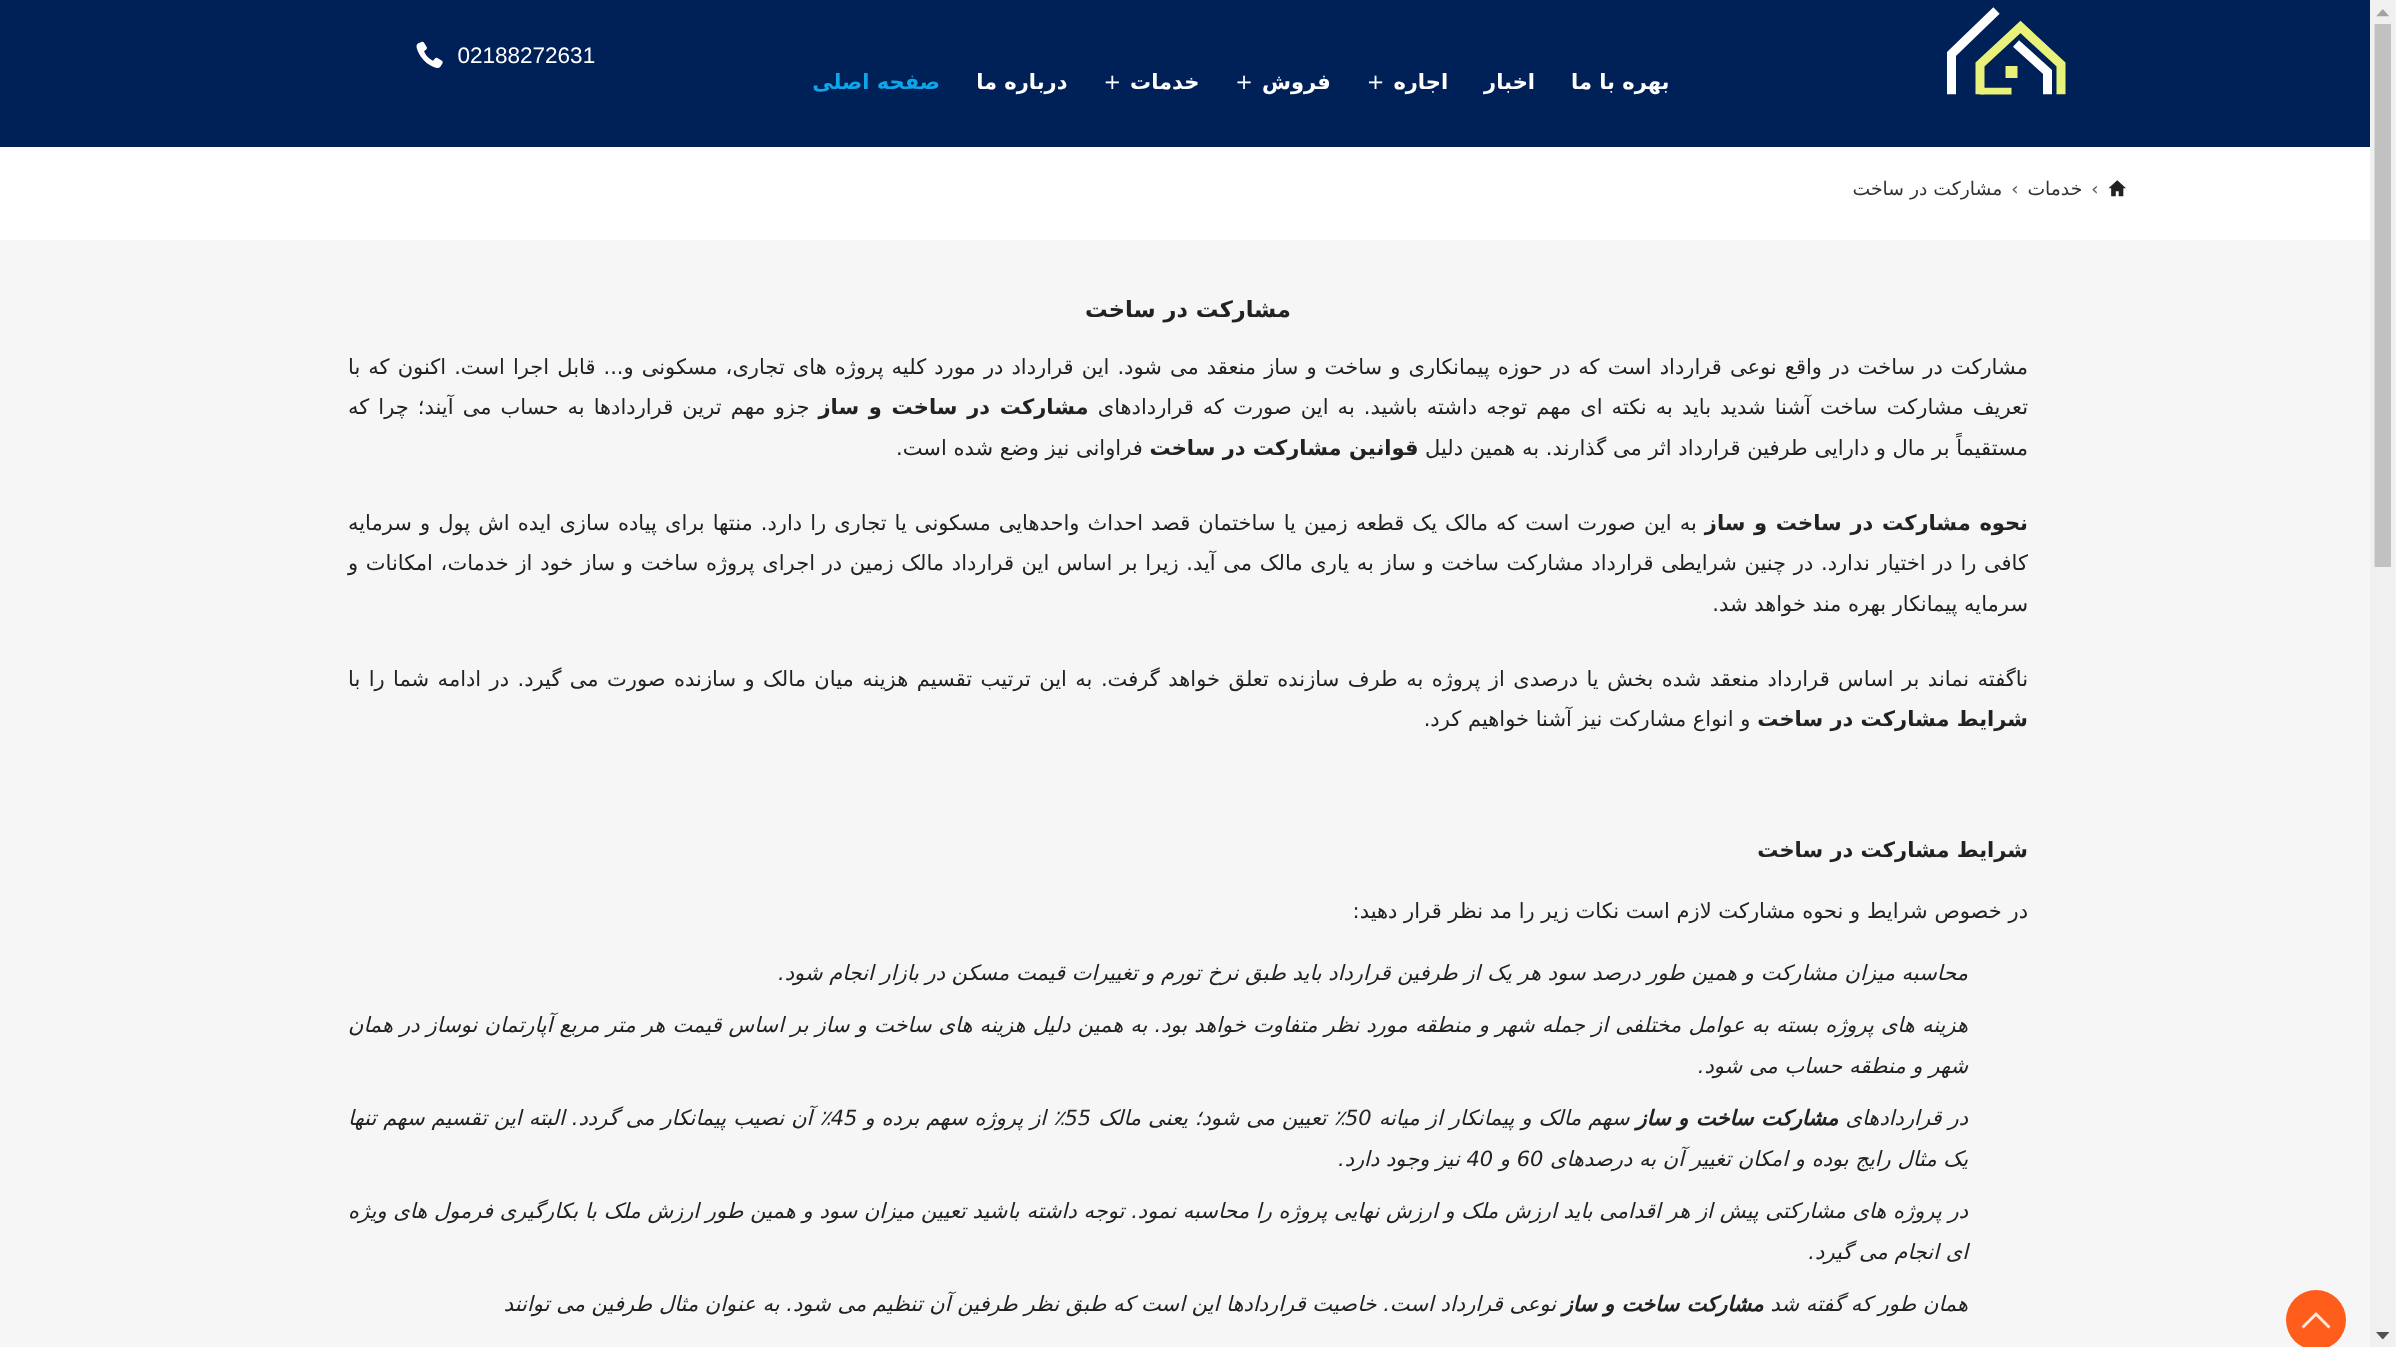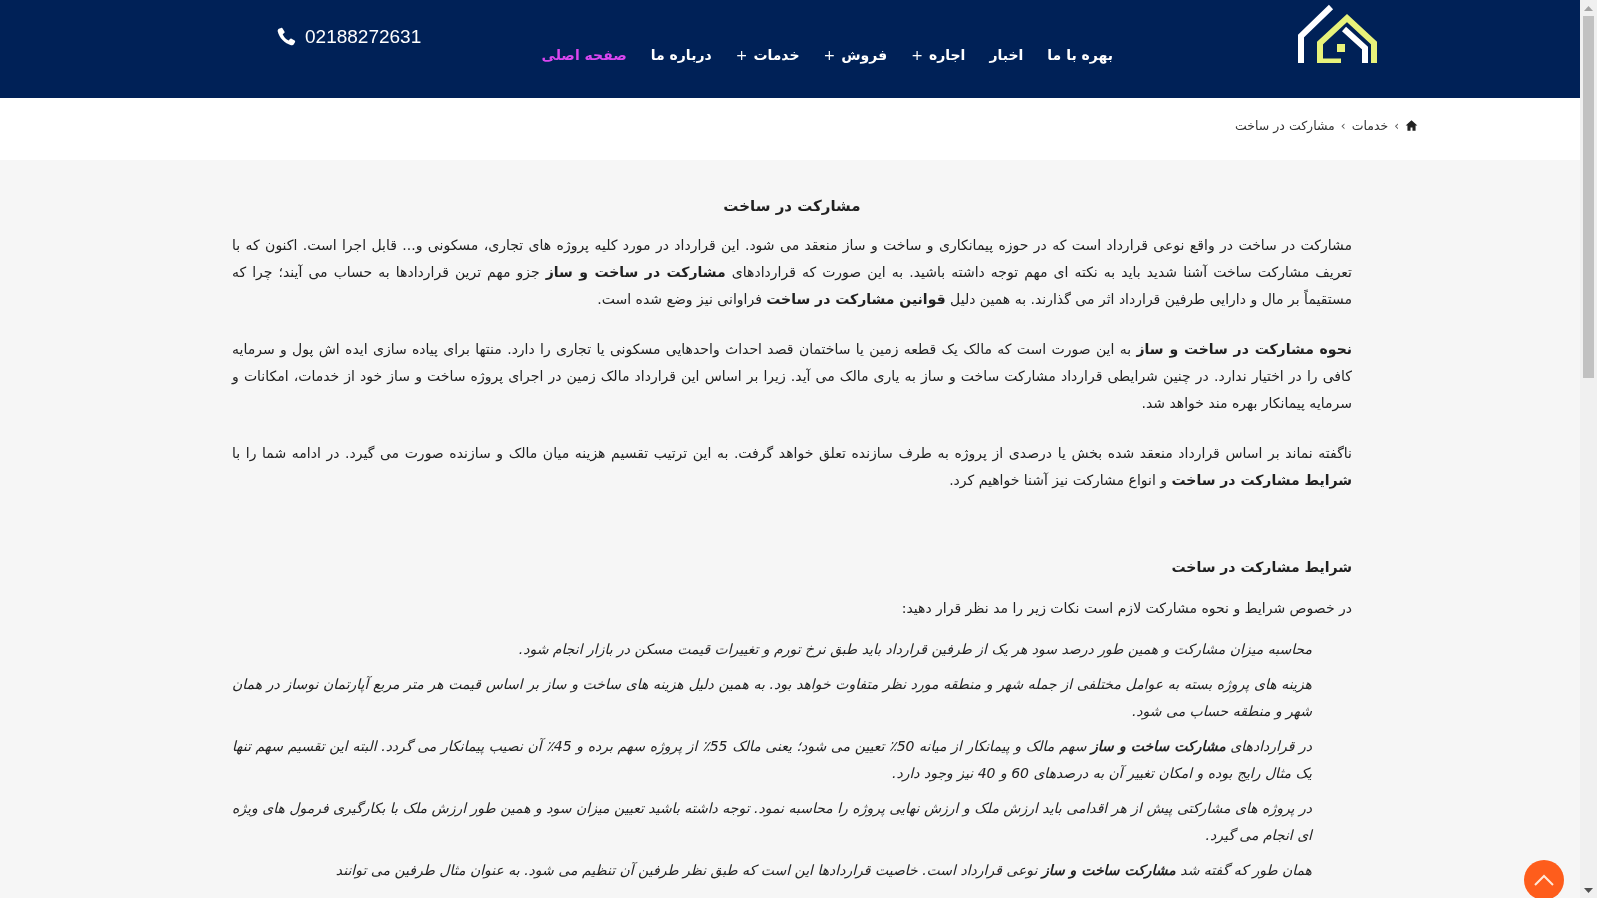--- a/index.html
+++ b/index.html
@@ -4,23 +4,23 @@
 <style>
   * { box-sizing: border-box; margin: 0; padding: 0; }
   html, body { width: 1597px; height: 898px; overflow: hidden; }
   body { font-family: "DejaVu Sans", sans-serif; background: #f6f6f6; position: relative; color: #222; }
   .page { position: absolute; left: 0; top: 0; width: 1580px; height: 898px; overflow: hidden; }
   
   .header { position: absolute; left: 0; top: 0; width: 1580px; height: 98px; background: #002157; }
   .logo { position: absolute; left: 1298px; top: 3px; width: 84px; height: 60px; }
   .nav { position: absolute; top: 47px; right: 455px; display: flex; flex-direction: row-reverse; gap: 0; direction: rtl; }
   .nav-item { color: #ffffff; font-size: 14px; font-weight: bold; padding: 0 12px; white-space: nowrap; cursor: pointer; display: flex; align-items: center; gap: 6px; }
-  .nav-item.active { color: #d946ef; }
+  .nav-item.active { color: #0ea5e9; }
   .nav-item .plus { font-weight: normal; font-size: 14px; }
-  .phone { position: absolute; left: 275px; top: 26px; color: #fff; font-family: "Liberation Sans", sans-serif; font-size: 19px; display: flex; align-items: center; gap: 8px; }
+  .phone { position: absolute; left: 275px; top: 26px; color: #fff; font-family: "Liberation Sans", sans-serif; font-size: 15px; display: flex; align-items: center; gap: 8px; }
   .phone svg { width: 22px; height: 22px; }
   
   .crumbbar { position: absolute; left: 0; top: 98px; width: 1580px; height: 62px; background: #ffffff; }
   .breadcrumb { position: absolute; right: 162px; top: 20px; direction: rtl; display: flex; align-items: center; gap: 6px; font-size: 12.5px; color: #333; }
   .breadcrumb .sep { color: #555; font-size: 12px; }
   .breadcrumb svg { width: 13px; height: 13px; }
   
   .content { position: absolute; left: 232px; top: 160px; width: 1120px; direction: rtl; text-align: justify; font-size: 14px; line-height: 27px; color: #222; }
   .title { text-align: center; font-weight: bold; font-size: 15px; margin-top: 33px; margin-bottom: 12px; }
   .content p { margin-bottom: 23px; }

